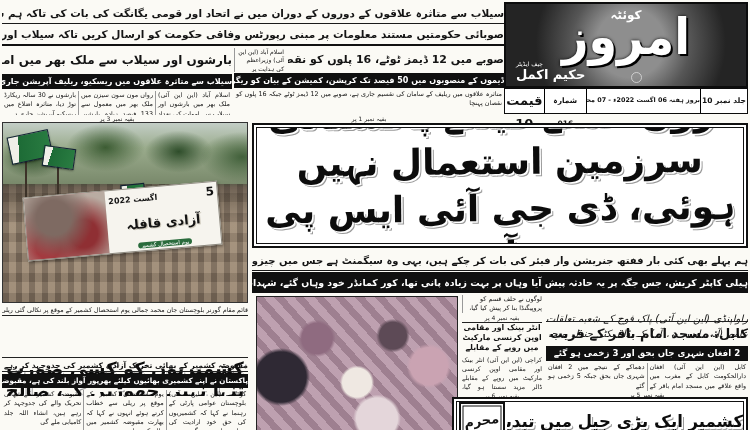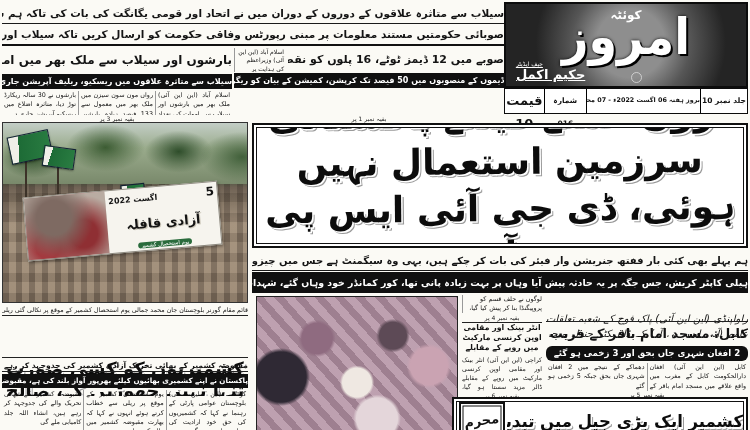--- a/index.html
+++ b/index.html
@@ -28,21 +28,21 @@
 <div id="page">
 
   <div class="abs nw bold rule-b" style="left:2px;top:2px;width:502px;height:22px;font-size:10.5px;line-height:22px;">سیلاب سے متاثرہ علاقوں کے دوروں کے دوران میں نے اتحاد اور قومی یگانگت کی بات کی تاکہ ہم سب مل کر اس بہت بڑے چیلنج سے نمٹ سکیں، وزیراعظم</div>
   <div class="abs nw bold" style="left:2px;top:24px;width:502px;height:22px;font-size:10.5px;line-height:21px;border-bottom:2px solid #111;">صوبائی حکومتیں مستند معلومات پر مبنی رپورٹس وفاقی حکومت کو ارسال کریں تاکہ سیلاب اور بارشوں سے ہونے والے نقصانات کا جلد از جلد تخمینہ لگایا جاسکے، شہباز شریف</div>
 
   <div class="abs" style="left:504px;right:2px;top:2px;width:244px;height:86px;border:2px solid #0c0c0c;background:#242424;
               background-image:radial-gradient(circle at 52% 48%, #8e8e8e 0 26%, #565656 45%, #242424 72%);">
     <div class="abs ctr" style="top:4px;left:0;width:100%;font-size:12px;color:#fff;font-weight:bold;">کوئٹہ</div>
     <div class="abs ctr" style="top:6px;left:0;width:100%;font-size:46px;font-weight:800;color:#ffffff;
                 text-shadow:0 0 3px #000,2px 2px 0 #000;transform:scaleY(1.08);">امروز</div>
-    <div class="abs" style="left:10px;bottom:4px;text-align:left;color:#fff;text-decoration:underline;">
+    <div class="abs" style="left:10px;bottom:4px;text-align:left;color:#fff;">
       <div style="font-size:6px;">چیف ایڈیٹر</div>
       <div style="font-size:13px;font-weight:bold;">حکیم اکمل</div>
     </div>
     <div class="abs" style="left:52%;bottom:3px;width:11px;height:11px;border:1px solid #ddd;border-radius:50%;opacity:.8;"></div>
   </div>
 
   <div class="abs" style="left:504px;top:88px;width:244px;height:26px;border:1.5px solid #0c0c0c;display:flex;background:#fff;">
     <div class="ctr bold" style="flex:0 0 19%;font-size:7.5px;line-height:23px;border-left:1px solid #000;">جلد نمبر 10</div>
     <div class="ctr bold nw" style="flex:1;font-size:6.4px;line-height:23px;border-left:1px solid #000;">بروز ہفتہ 06 اگست 2022ء - 07 محرم الحرام 1444ھ</div>
     <div class="ctr bold" style="flex:0 0 17%;font-size:7.5px;line-height:23px;border-left:1px solid #000;">شمارہ 016</div>
@@ -55,20 +55,21 @@
     <div>اسلام آباد (این این آئی) ملک بھر میں بارشوں اور سیلاب سے اموات کی تعداد 549 ہوگئی، این ڈی ایم اے کے مطابق</div>
     <div>رواں مون سون سیزن میں ملک بھر میں معمول سے 133 فیصد زیادہ بارشیں ریکارڈ کی گئیں</div>
     <div>بارشوں نے 30 سالہ ریکارڈ توڑ دیا، متاثرہ اضلاع میں ریسکیو آپریشن جاری ہے</div>
   </div>
   <div class="abs more" style="left:2px;top:114px;width:230px;">بقیہ نمبر 3 پر</div>
 
   <div class="abs" style="left:234px;top:48px;width:52px;height:24px;font-size:6px;line-height:1.4;overflow:hidden;border-left:1px solid #999;padding:0 2px;">اسلام آباد (این این آئی) وزیراعظم کی ہدایت پر وفاقی حکومت نے صوبوں سے سیلاب کے نقصانات کی رپورٹس طلب کر لیں</div>
   <div class="abs nw bold ctr" style="left:288px;top:48px;width:216px;height:24px;font-size:11px;line-height:24px;">صوبے میں 12 ڈیمز ٹوٹے، 16 پلوں کو نقصان پہنچا، میر ضیاء اللہ لانگو</div>
   <div class="abs nw ctr blackbar" style="left:234px;top:73px;width:270px;height:15px;font-size:8px;line-height:15px;">ڈیموں کے منصوبوں میں 50 فیصد تک کرپشن، کمیشن کے بیان کو ریگریٹ کرتے ہیں، سید احسان شاہ</div>
   <div class="abs cols" style="left:234px;top:90px;width:270px;height:25px;">
+    <div>متاثرہ علاقوں میں ریلیف کے سامان کی تقسیم جاری ہے، صوبے میں 12 ڈیمز ٹوٹے جبکہ 16 پلوں کو نقصان پہنچا</div>
   </div>
   <div class="abs more" style="left:234px;top:114px;width:270px;">بقیہ نمبر 1 پر</div>
 
   <div class="abs" style="left:2px;top:122px;width:246px;height:181px;border:1px solid #333;overflow:hidden;
               background:linear-gradient(#c3cec6 0,#9aab8c 14%,#79896b 34%,#a3917c 36%,#96836f 100%);">
     <div class="abs" style="left:0;top:0;width:100%;height:38%;
          background-image:radial-gradient(ellipse 46px 30px at 12% 50%, #2f4e29 0,rgba(47,78,41,0) 70%),
                           radial-gradient(ellipse 56px 34px at 42% 36%, #3c5c33 0,rgba(60,92,51,0) 70%),
                           radial-gradient(ellipse 48px 30px at 72% 42%, #2e4d2a 0,rgba(46,77,42,0) 70%),
                           radial-gradient(ellipse 60px 36px at 98% 50%, #41603a 0,rgba(65,96,58,0) 70%);"></div>
@@ -130,21 +131,21 @@
                                radial-gradient(circle at 68% 28%, #5d4a56 0 8%, rgba(93,74,86,0) 10%),
                                radial-gradient(circle at 86% 50%, #caa3b2 0 10%, rgba(202,163,178,0) 12%),
                                radial-gradient(circle at 60% 88%, #e4d6da 0 12%, rgba(228,214,218,0) 14%),
                                repeating-linear-gradient(48deg, rgba(80,55,70,.22) 0 7px, rgba(225,205,215,.22) 7px 15px);"></div>
 
   <div class="abs ctr bold" style="left:462px;top:322px;width:80px;height:32px;font-size:7.8px;line-height:1.28;overflow:hidden;border-top:1px solid #222;">انٹر بینک اور مقامی اوپن کرنسی مارکیٹ میں روپے کے مقابلے ڈالر مزید سستا</div>
   <div class="abs" style="left:462px;top:356px;width:80px;height:36px;font-size:6.2px;line-height:1.45;text-align:justify;overflow:hidden;">کراچی (این این آئی) انٹر بینک اور مقامی اوپن کرنسی مارکیٹ میں روپے کے مقابلے ڈالر مزید سستا ہو گیا، فاریکس ایسوسی ایشن آف پاکستان</div>
   <div class="abs more" style="left:462px;top:391px;width:80px;">بقیہ نمبر 6 پر</div>
 
   <div class="abs nw bold ctr" style="left:546px;top:321px;width:202px;height:24px;font-size:13px;line-height:24px;border-top:1px solid #222;">کابل، مسجد امام باقر کے قریب دھماکہ</div>
-  <div class="abs nw ctr blackbar" style="left:546px;top:346px;width:202px;height:15px;font-size:8.6px;line-height:15px;border-radius:6px;">2 افغان شہری جاں بحق اور 3 زخمی ہو گئے</div>
+  <div class="abs nw ctr blackbar" style="left:546px;top:346px;width:202px;height:15px;font-size:8.6px;line-height:15px;">2 افغان شہری جاں بحق اور 3 زخمی ہو گئے</div>
   <div class="abs cols" style="left:546px;top:363px;width:202px;height:28px;">
     <div>کابل (این این آئی) افغان دارالحکومت کابل کے مغرب میں واقع علاقے میں مسجد امام باقر کے قریب دھماکہ ہوا</div>
     <div>دھماکے کے نتیجے میں 2 افغان شہری جاں بحق جبکہ 5 زخمی ہو گئے</div>
   </div>
   <div class="abs more" style="left:546px;top:390px;width:202px;">بقیہ نمبر 5 پر</div>
 
   <div class="abs dbl" style="left:452px;top:397px;width:296px;height:46px;">
     <div class="dbl-in" style="display:flex;align-items:center;direction:rtl;">
       <div class="nw bighead" style="flex:1;font-size:16.5px;text-align:center;padding-top:3px;">کشمیر ایک بڑی جیل میں تبدیل کر دیا گیا ہے، محرم</div>
       <div style="flex:0 0 42px;height:32px;margin:2px;border:2px solid #111;box-shadow:inset 0 0 0 1.5px #fff, inset 0 0 0 2.5px #111;

